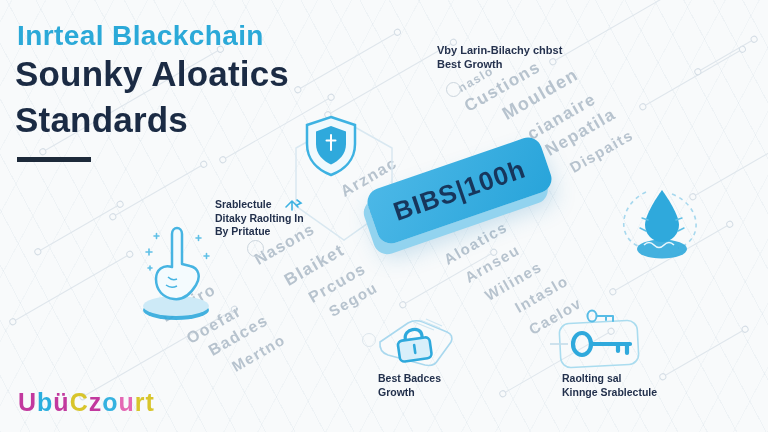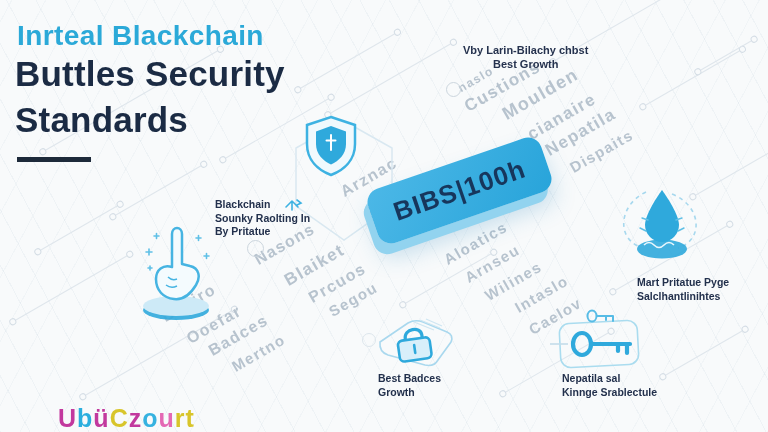--- a/index.html
+++ b/index.html
@@ -28,21 +28,21 @@
   .conn::before,.conn::after{content:"";position:absolute;width:5px;height:5px;border:1.5px solid #d4dde5;
         border-radius:50%;background:#f8fafb;top:-4.5px;}
   .conn::before{left:-6px;} .conn::after{right:-6px;}
   .node{position:absolute;border:1.5px solid #ccd6de;border-radius:50%;background:transparent;}
   
   .banner{left:368px;top:162px;width:183px;height:57px;background:linear-gradient(135deg,#4cb8e7,#28a4da);
       border-radius:14px;transform:rotate(-19deg);display:flex;align-items:center;justify-content:center;
       box-shadow:-7px 9px 0 #92d3ef, -2px 14px 22px rgba(47,140,190,.25);}
   .banner span{font-weight:800;font-size:26px;color:#17365c;letter-spacing:1px;}
   
-  .logo{left:18px;top:404px;font-size:25px;font-weight:800;letter-spacing:1px;margin-left:40px;}
+  .logo{left:18px;top:388px;font-size:25px;font-weight:800;letter-spacing:1px;}
   .logo span{display:inline-block;}
 </style>
 </head>
 <body>
 
 <div class="stage">
   <div class="crosshatch"></div>
 
   <div id="conn-layer">
       <div class="conn" style="left: 45px; top: 150px; width: 200px;"></div>
@@ -81,46 +81,46 @@
       <span class="ghost" style="left: 210px; top: 343px; font-size: 16px;">Badces</span>
       <span class="ghost" style="left: 233px; top: 359px; font-size: 15px;">Mertno</span>
       <span class="ghost" style="left: 445px; top: 252px; font-size: 15px;">Aloatics</span>
       <span class="ghost" style="left: 466px; top: 270px; font-size: 15px;">Arnseu</span>
       <span class="ghost" style="left: 486px; top: 288px; font-size: 15px;">Wilines</span>
       <span class="ghost" style="left: 516px; top: 300px; font-size: 15px;">Intaslo</span>
       <span class="ghost" style="left: 530px; top: 322px; font-size: 15px;">Caelov</span>
     </div>
 
   <div class="abs title-cyan">Inrteal Blackchain</div>
-  <div class="abs title-navy1">Buttles Security</div>
+  <div class="abs title-navy1">Sounky Aloatics</div>
   <div class="abs title-navy2">Standards</div>
   <div class="abs title-underline"></div>
 
-  <div class="abs caption" style="left:463px;top:44px;text-align:center;">
+  <div class="abs caption" style="left:437px;top:44px;">
     <div>Vby Larin-Bilachy chbst</div>
     <div>Best Growth</div>
   </div>
 
   <svg class="abs" style="left:288px;top:118px;" width="112" height="126" viewBox="0 0 112 126">
     <path d="M56 3 L104 30 V88 L56 122 L8 88 V30 Z" fill="none" stroke="#d9e8f1" stroke-width="1.5"></path>
   </svg>
 
   <svg class="abs" style="left:301px;top:114px;" width="60" height="64" viewBox="0 0 60 64">
     <path d="M30 3 L54 11 V30 C54 46 43 56 30 61 C17 56 6 46 6 30 V11 Z" fill="#f0f9fd" stroke="#3db2e2" stroke-width="2.5"></path>
     <path d="M30 12 L45 17.5 V30 C45 40 38 47 30 50.5 C22 47 15 40 15 30 V17.5 Z" fill="#2fa9dc"></path>
     <path d="M30 21 v15 M25.5 26.5 h9" stroke="#ffffff" stroke-width="2" stroke-linecap="round"></path>
   </svg>
 
   <div class="abs banner">
     <span>BIBS|100h</span>
   </div>
 
   <div class="abs note" style="left:215px;top:198px;">
-    <div>Blackchain</div>
-    <div>Sounky Raolting In</div>
+    <div>Srablectule</div>
+    <div>Ditaky Raolting In</div>
     <div>By Pritatue</div>
   </div>
   <svg class="abs" style="left:283px;top:198px;" width="20" height="14" viewBox="0 0 20 14">
     <path d="M3 9 L9 3 M9 3 L15 9 M9 3 V12 M14 2 l4 3 -4 2" fill="none" stroke="#3db2e2" stroke-width="1.6" stroke-linecap="round"></path>
   </svg>
 
   <svg class="abs" style="left:138px;top:222px;" width="76" height="100" viewBox="0 0 76 100">
     <ellipse cx="38" cy="88" rx="33" ry="10" fill="#2fa9dc" opacity="0.9"></ellipse>
     <ellipse cx="38" cy="84" rx="33" ry="10" fill="#cdeaf7"></ellipse>
     <path d="M34 12 C34 4 44 4 44 12 L44 42 L52 44 C61 46 63 55 58 63 C52 73 44 78 36 77 C25 76 18 68 18 57 C18 48 25 42 34 45 Z" fill="#f4fbfe" stroke="#46b4e2" stroke-width="2.5" stroke-linejoin="round"></path>
@@ -137,24 +137,20 @@
   <svg class="abs" style="left:612px;top:182px;" width="100" height="92" viewBox="0 0 100 92">
     <path d="M34 10 C8 22 4 54 26 64" fill="none" stroke="#a7d8ee" stroke-width="1.6" stroke-dasharray="4 4"></path>
     <path d="M60 12 C90 24 92 58 66 66" fill="none" stroke="#a7d8ee" stroke-width="1.6" stroke-dasharray="4 4"></path>
     <ellipse cx="50" cy="67" rx="25" ry="9.5" fill="#2fa9dc" opacity="0.9"></ellipse>
     <path d="M32 63 q5 -5 10 0 t10 0 t10 0" fill="none" stroke="#eaf7fd" stroke-width="1.6"></path>
     <path d="M50 8 C50 8 33 31 33 43 a17 17 0 0 0 34 0 C67 31 50 8 50 8 Z" fill="#2fa9dc"></path>
     <g stroke="#5fc0e6" stroke-width="1.4" stroke-linecap="round">
       <path d="M28 46 l6 3 M72 46 l-6 3 M30 36 l6 2 M70 36 l-6 2"></path>
     </g>
   </svg>
-  <div class="abs note" style="left:637px;top:276px;">
-    <div>Mart Pritatue Pyge</div>
-    <div>Salclhantlinihtes</div>
-  </div>
 
   <svg class="abs" style="left:368px;top:310px;" width="96" height="64" viewBox="0 0 96 64">
     <path d="M12 32 L40 13 Q47 9 55 12 L79 22 Q86 25 83 32 L70 50 Q66 57 57 55 L20 45 Q11 42 12 32 Z" fill="none" stroke="#a9d8ee" stroke-width="1.6"></path>
     <path d="M46 12 l20 8 M52 10 l20 8 M58 9 l16 7" stroke="#cfe6f2" stroke-width="1.3"></path>
     <g transform="rotate(-8 46 34)">
       <path d="M38 28 C38 17 55 17 55 26 v4" fill="none" stroke="#2fa9dc" stroke-width="3.2"></path>
       <rect x="30" y="29" width="32" height="21" rx="4.5" fill="#d8effa" stroke="#2fa9dc" stroke-width="2.6"></rect>
       <path d="M46 35 v8" stroke="#2fa9dc" stroke-width="2.6" stroke-linecap="round"></path>
     </g>
   </svg>
@@ -165,21 +161,21 @@
 
   <svg class="abs" style="left:550px;top:306px;" width="104" height="68" viewBox="0 0 104 68">
     <rect x="10" y="16" width="78" height="44" rx="10" fill="none" stroke="#aadcef" stroke-width="1.6" transform="rotate(-3 49 38)"></rect>
     <ellipse cx="42" cy="10" rx="4.5" ry="5.5" fill="none" stroke="#57bce6" stroke-width="2"></ellipse>
     <path d="M47 10 h16 m-7 0 v4 m7 -4 v5" fill="none" stroke="#57bce6" stroke-width="2" stroke-linecap="round"></path>
     <path d="M0 38 H18" stroke="#c4dcea" stroke-width="1.6"></path>
     <ellipse cx="32" cy="38" rx="9" ry="11" fill="none" stroke="#2fa9dc" stroke-width="4.2"></ellipse>
     <path d="M41 38 H80 M68 38 v7 M77 38 v9" fill="none" stroke="#2fa9dc" stroke-width="4.2" stroke-linecap="round"></path>
   </svg>
   <div class="abs note" style="left:562px;top:372px;">
-    <div>Nepatila sal</div>
+    <div>Raolting sal</div>
     <div>Kinnge Srablectule</div>
   </div>
 
   <div class="node" style="left:446px;top:82px;width:13px;height:13px;"></div>
   <div class="node" style="left:247px;top:240px;width:15px;height:15px;"></div>
   <div class="node" style="left:362px;top:333px;width:12px;height:12px;border-color:#dde6ec;"></div>
 
   <div class="abs logo" id="logo"><span style="color: rgb(194, 57, 158);">U</span><span style="color: rgb(42, 174, 222);">b</span><span style="color: rgb(194, 57, 158);">ü</span><span style="color: rgb(216, 197, 43);">C</span><span style="color: rgb(194, 57, 158);">z</span><span style="color: rgb(53, 178, 224);">o</span><span style="color: rgb(228, 104, 180);">u</span><span style="color: rgb(216, 197, 43);">rt</span></div>
 </div>
 

